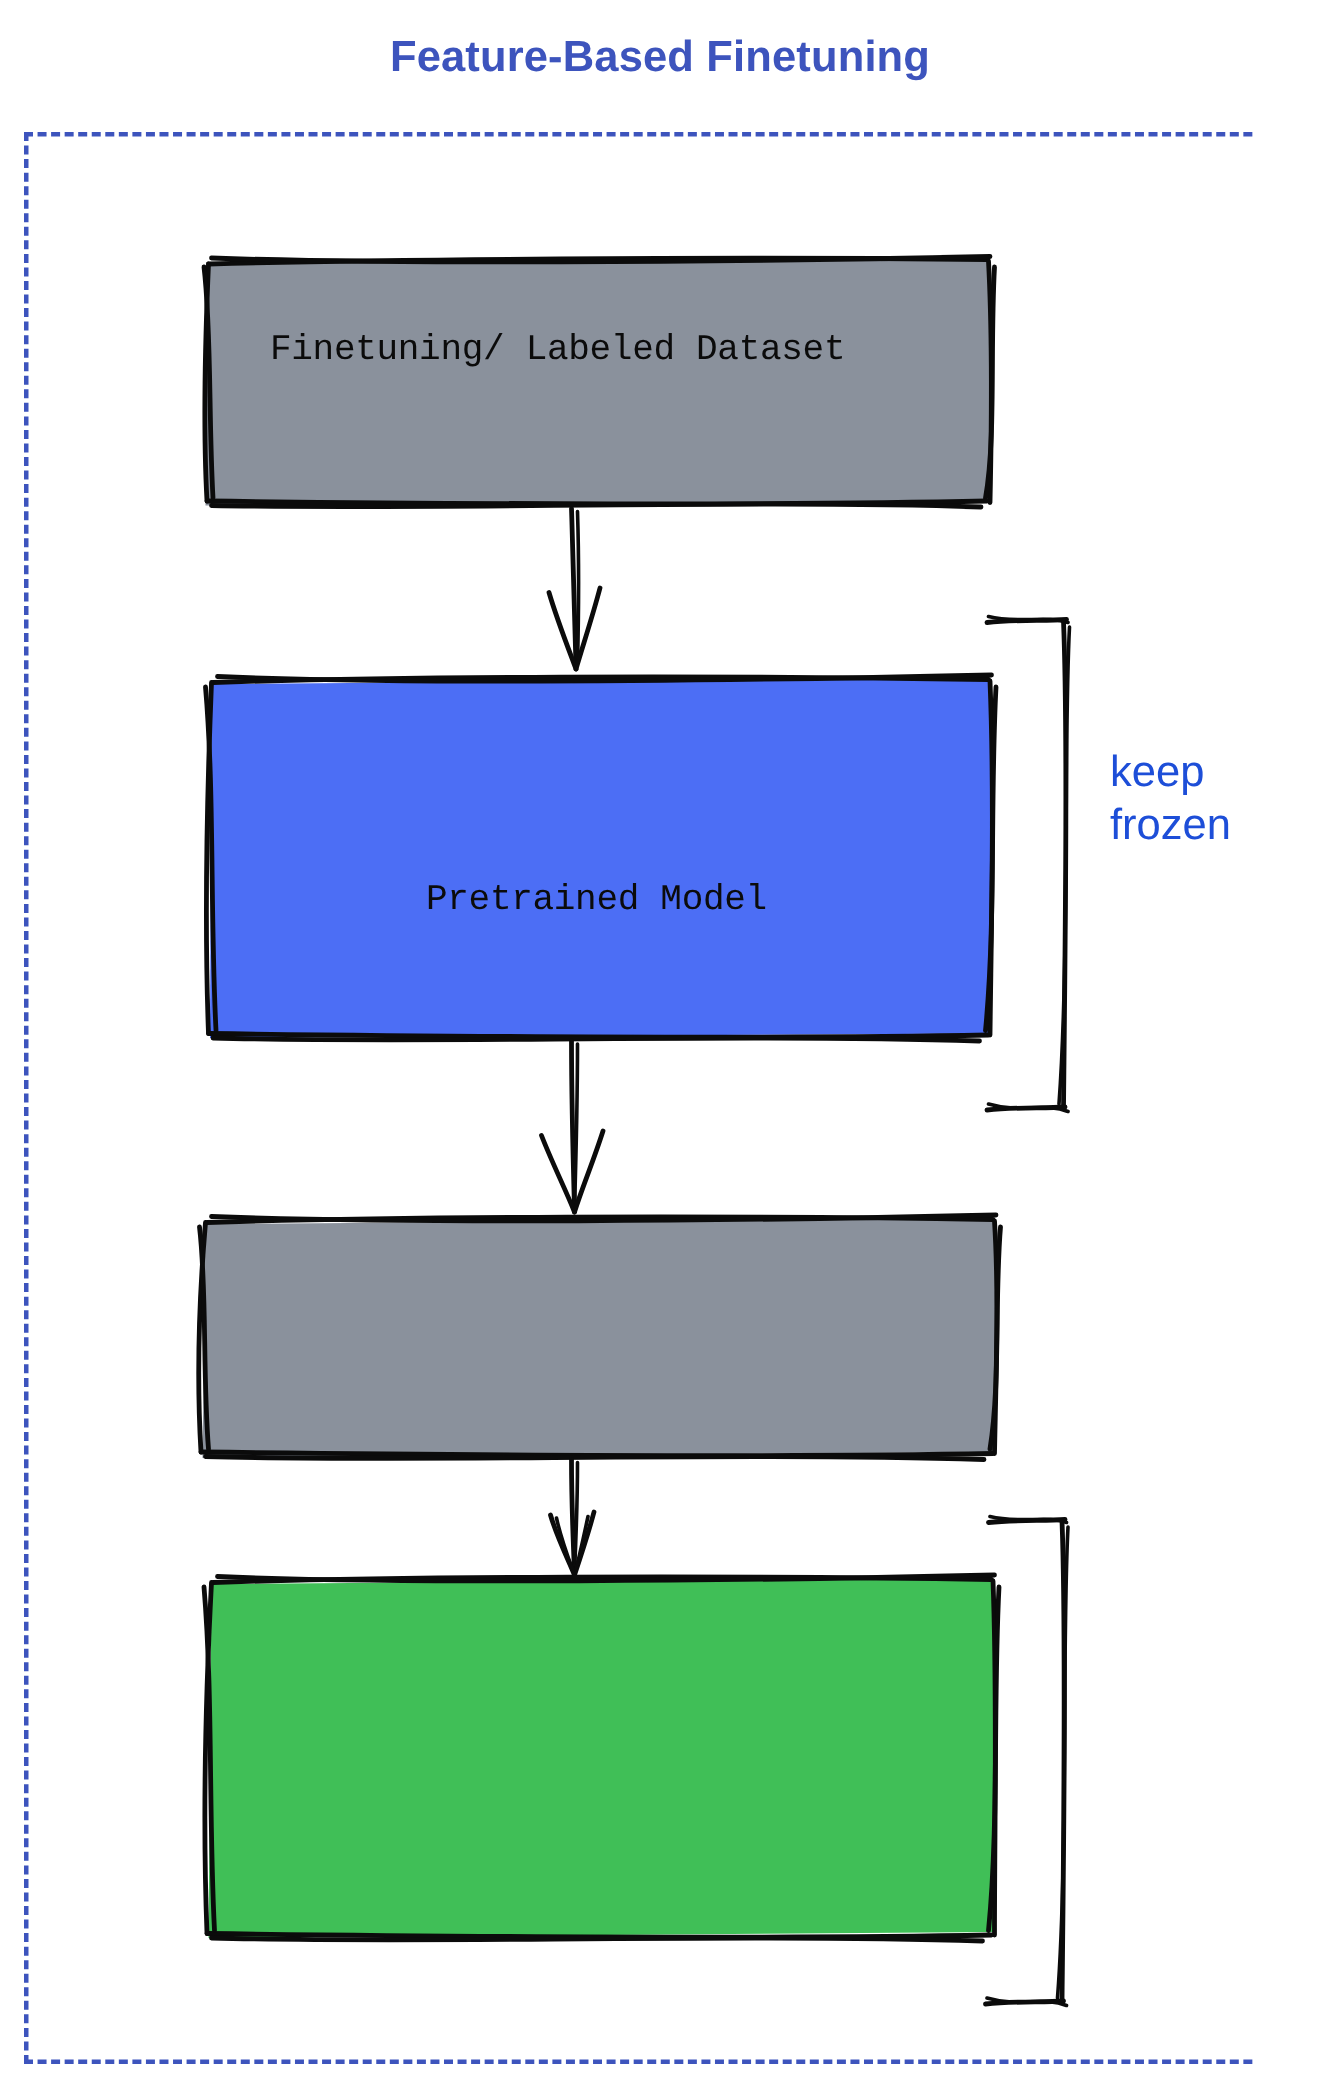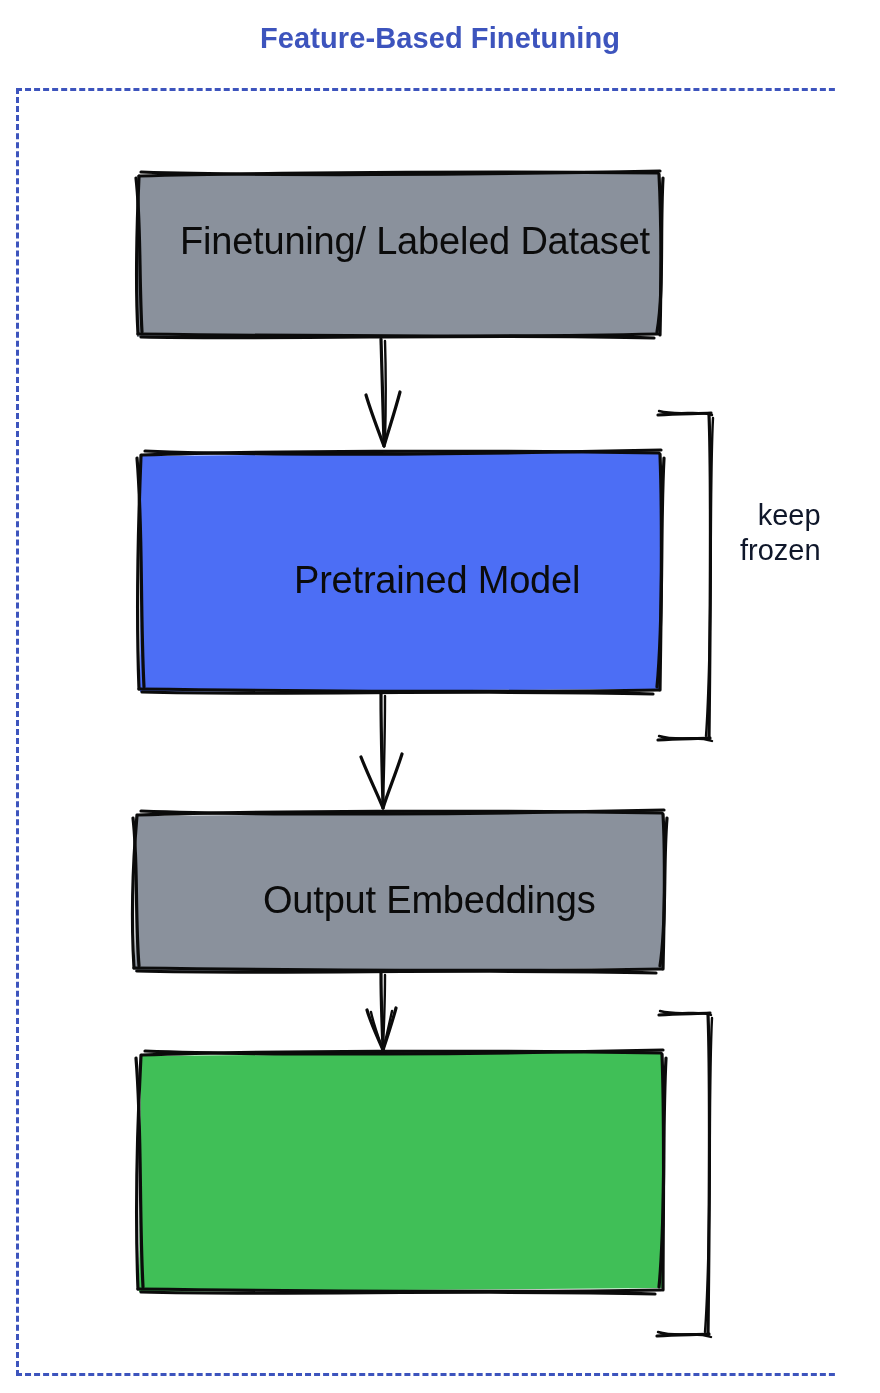--- a/index.html
+++ b/index.html
@@ -43,34 +43,33 @@
   .svg-layer {
     position: absolute;
     left: 0;
     top: 0;
     width: 880px;
     height: 1393px;
     pointer-events: none;
   }
   .node-label {
     position: absolute;
-    font-family: Liberation Sans, sans-serif;
-    font-size: 38px;
+    font-family: Liberation Mono, monospace;
+    font-size: 24px;
     color: #0b0b0b;
     white-space: nowrap;
     letter-spacing: -0.2px;
   }
   .side-label {
     position: absolute;
     font-family: "Liberation Sans", sans-serif;
     font-size: 29px;
     line-height: 1.22;
-    color: #0f172a;
+    color: #1d4ed8;
     white-space: pre-line;
-    text-align: right;
   }
   .hit {
     position: absolute;
     background: transparent;
   }
 </style>
 </head>
 <body>
 
 <div id="stage">
@@ -172,23 +171,22 @@
       <path class="sk-thin" d="M660 1011 C 680 1016, 698 1010, 711 1015"></path>
       <path class="sk" d="M708 1014 C 711 1090, 709 1240, 708 1335"></path>
       <path class="sk-thin" d="M712 1018 C 708 1094, 712 1240, 705 1332"></path>
       <path class="sk" d="M657 1336 C 677 1334, 695 1335, 709 1334"></path>
       <path class="sk-thin" d="M658 1332 C 678 1338, 696 1331, 711 1337"></path>
     </g>
   </svg>
 
   <div class="node-label" style="left:180px; top:220px;">Finetuning/ Labeled Dataset</div>
 
-  <div class="node-label" style="left:284px; top:559px;margin-left:10px;">Pretrained Model</div>
+  <div class="node-label" style="left:284px; top:587px;">Pretrained Model</div>
 
-  <div class="node-label" style="left:263px; top:879px;">Output Embeddings</div>
 
 
   <div class="side-label" style="left:740px; top:498px;">keep
 frozen</div>
 
 
   <div class="hit" style="left:136px; top:172px; width:524px; height:165px;"></div>
   <div class="hit" style="left:137px; top:452px; width:524px; height:240px;"></div>
   <div class="hit" style="left:135px; top:812px; width:529px; height:160px;"></div>
   <div class="hit" style="left:137px; top:1052px; width:527px; height:240px;"></div>

